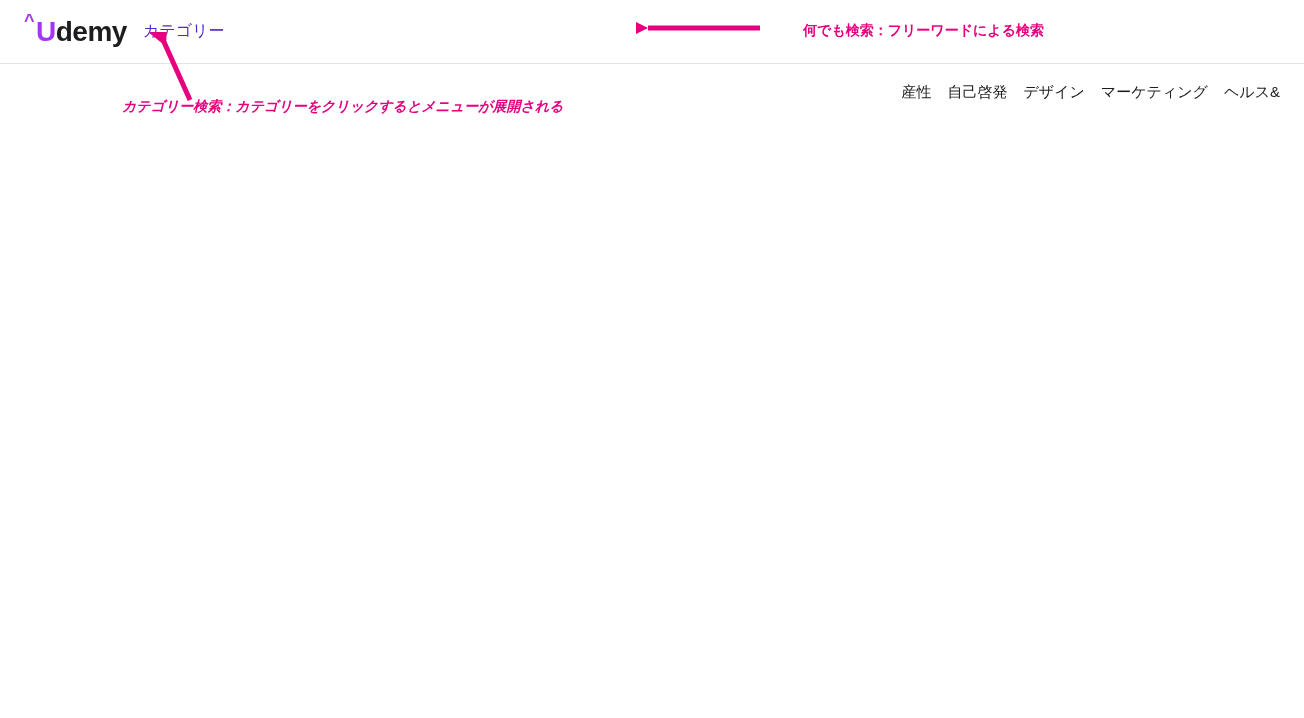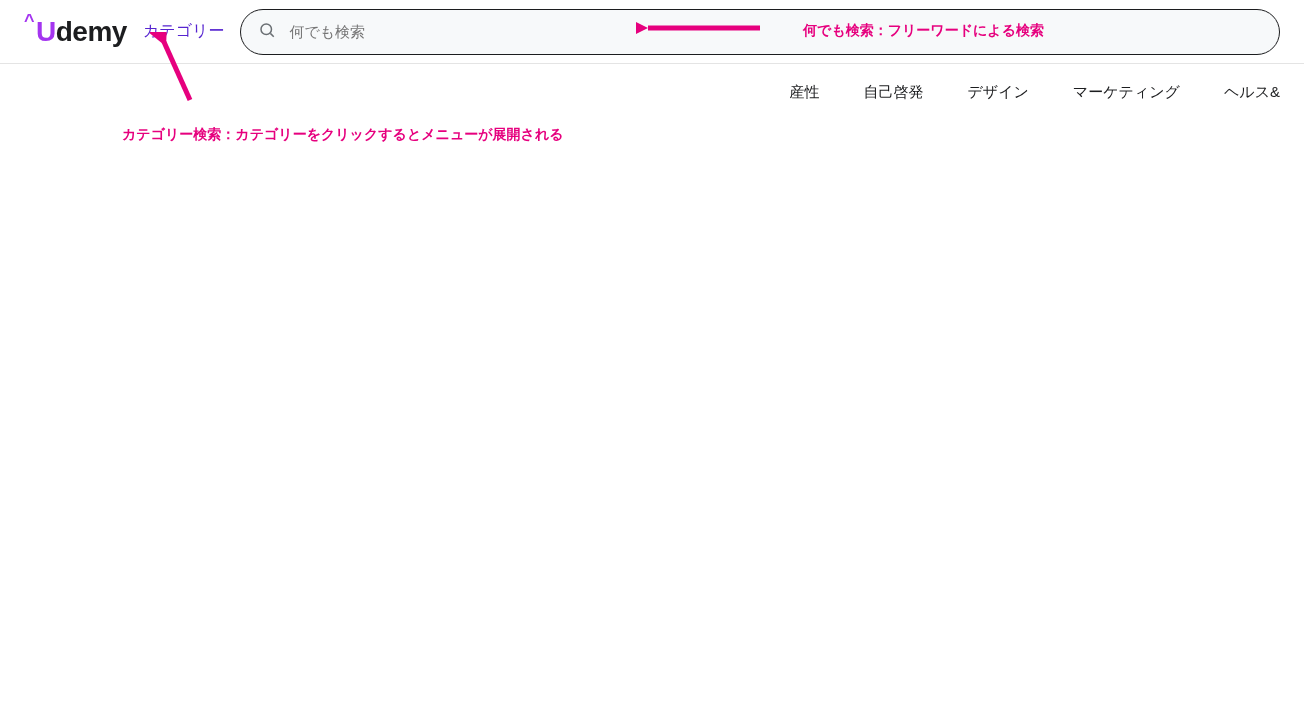--- a/index.html
+++ b/index.html
@@ -6,21 +6,21 @@
 body { font-family: -apple-system, BlinkMacSystemFont, "Segoe UI", sans-serif; background: #fff; color: #1c1d1f; width: 1304px; overflow: hidden; }
 
 .header { display: flex; align-items: center; height: 64px; padding: 0 24px; border-bottom: 1px solid #e4e4e4; gap: 16px; position: relative; z-index: 20; background: #fff; }
 .logo { display: flex; align-items: center; font-weight: 700; font-size: 28px; letter-spacing: -0.5px; }
 .logo-hat { color: #a435f0; font-size: 18px; margin-right: 2px; position: relative; top: -10px; }
 .cat-link { color: #5624d0; font-size: 16px; cursor: pointer; }
 .search-wrap { flex: 1; position: relative; }
 .search { width: 100%; height: 46px; border: 1px solid #1c1d1f; border-radius: 999px; padding: 0 20px 0 48px; font-size: 15px; outline: none; background: #f7f9fa; }
 .search-icon { position: absolute; left: 18px; top: 50%; transform: translateY(-50%); color: #6a6f73; }
 
-.navbar { display: flex; align-items: center; gap: 44px; height: 56px; padding: 0 24px 0 0; font-size: 15px; color: #1c1d1f; justify-content: flex-end; }
+.navbar { display: flex; align-items: center; gap: 16px; height: 56px; padding: 0 24px 0 0; font-size: 15px; color: #1c1d1f; justify-content: flex-end; }
 .navbar span { white-space: nowrap; cursor: pointer; }
 
 .content { position: relative; }
 .hero { position: absolute; right: 0; top: 0; width: 440px; height: 480px; }
 .hero-bg { position: absolute; left: 80px; top: 220px; width: 360px; height: 260px; background: #5624d0; }
 .hero-person { position: absolute; right: 90px; top: 20px; width: 260px; }
 .face { width: 160px; height: 200px; background: #e7c8a8; border-radius: 50% 50% 45% 45%; margin: 0 auto; position: relative; }
 .hair { position: absolute; top: -20px; left: -18px; width: 196px; height: 140px; background: #1a1614; border-radius: 50% 50% 30% 30%; }
 .hair::after { content: ""; position: absolute; left: 30px; top: 50px; width: 136px; height: 60px; background: #e7c8a8; border-radius: 50% 50% 0 0; }
 .eye { position: absolute; width: 10px; height: 6px; background: #1a1614; border-radius: 50%; top: 100px; }
@@ -39,46 +39,37 @@
 .col + .col { border-left: 1px solid #e4e4e4; }
 .menu-item { display: flex; align-items: center; justify-content: space-between; height: 36px; padding: 0 20px; font-size: 15px; color: #1c1d1f; cursor: pointer; }
 .menu-item.active { color: #5624d0; }
 .menu-item .chev { color: #6a6f73; font-size: 16px; }
 .menu-item.active .chev { color: #5624d0; }
 .col-title { font-weight: 700; font-size: 15px; padding: 8px 20px 12px; color: #1c1d1f; }
 .topic { height: 36px; padding: 0 20px; display: flex; align-items: center; font-size: 15px; cursor: pointer; }
 
 .anno { position: absolute; color: #e6007e; font-weight: 700; font-size: 14px; z-index: 30; white-space: nowrap; }
 .anno.search-note { right: 260px; top: 22px; }
-.anno.cat-note { left: 122px; top: 126px; }
+.anno.cat-note { left: 122px; top: 98px; font-style: italic; }
 .arrow-svg { position: absolute; z-index: 25; }
 
 .card { position: absolute; left: 872px; top: 525px; width: 310px; padding: 12px; font-size: 14px; line-height: 1.6; background: #fff; }
 .card-sub { color: #6a6f73; margin-bottom: 6px; white-space: nowrap; overflow: hidden; text-overflow: ellipsis; }
 .card-title { font-weight: 700; font-size: 17px; }
 </style>
 </head>
 <body>
 
 <div class="header">
   <div class="logo">
     <span class="logo-hat">^</span>
     <span style="color:#a435f0">U</span>
       <span>demy</span>
   </div>
   <span class="cat-link">カテゴリー</span>
-  <div class="search-wrap">
-    <span class="search-icon">
-      <svg width="18" height="18" viewBox="0 0 24 24" fill="none" stroke="currentColor" stroke-width="2">
-          <circle cx="11" cy="11" r="7"></circle>
-          <line x1="21" y1="21" x2="16.5" y2="16.5"></line>
-        </svg>
-    </span>
-    <input class="search" placeholder="何でも検索" style="">
-  </div>
 </div>
 
 <div class="navbar">
   <span>産性</span>
   <span>自己啓発</span>
   <span>デザイン</span>
   <span>マーケティング</span>
   <span>ヘルス&amp;</span>
 </div>
 

